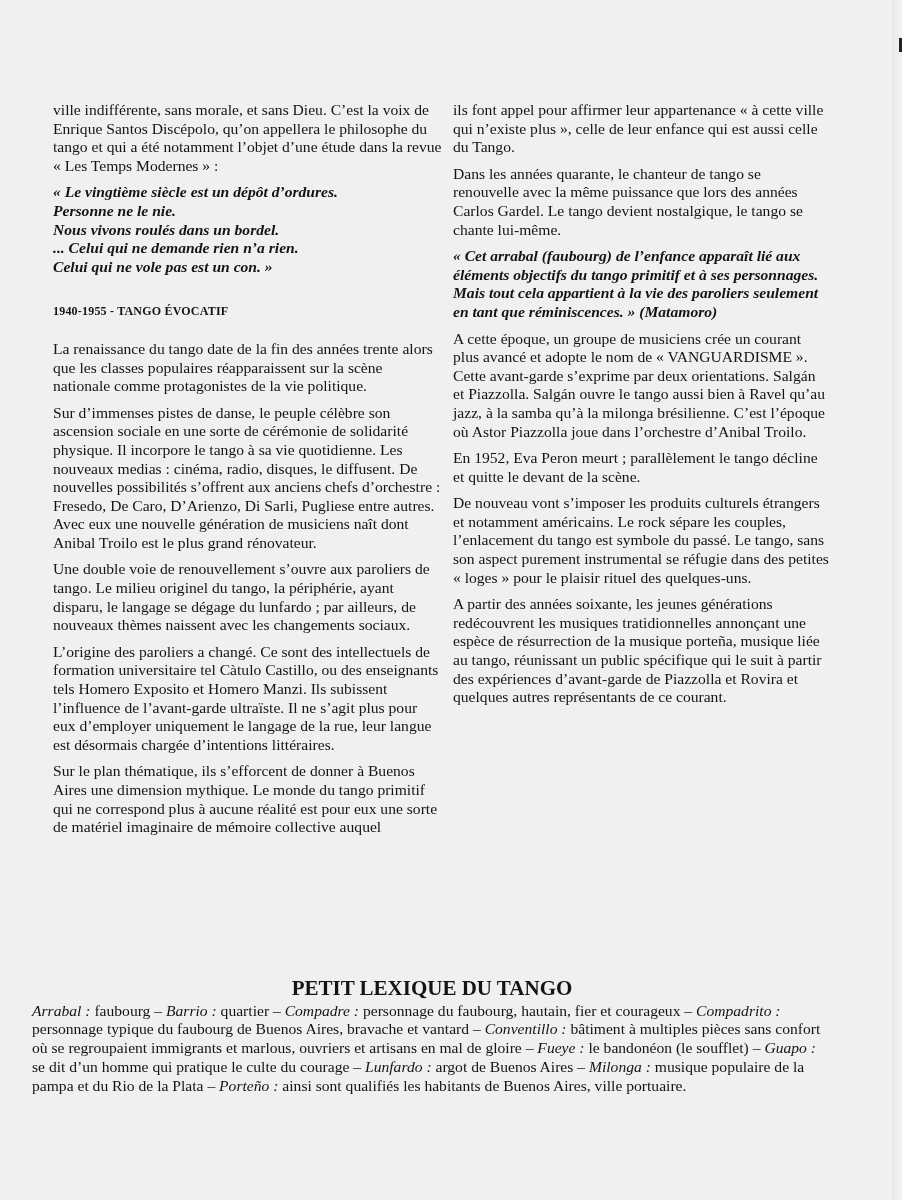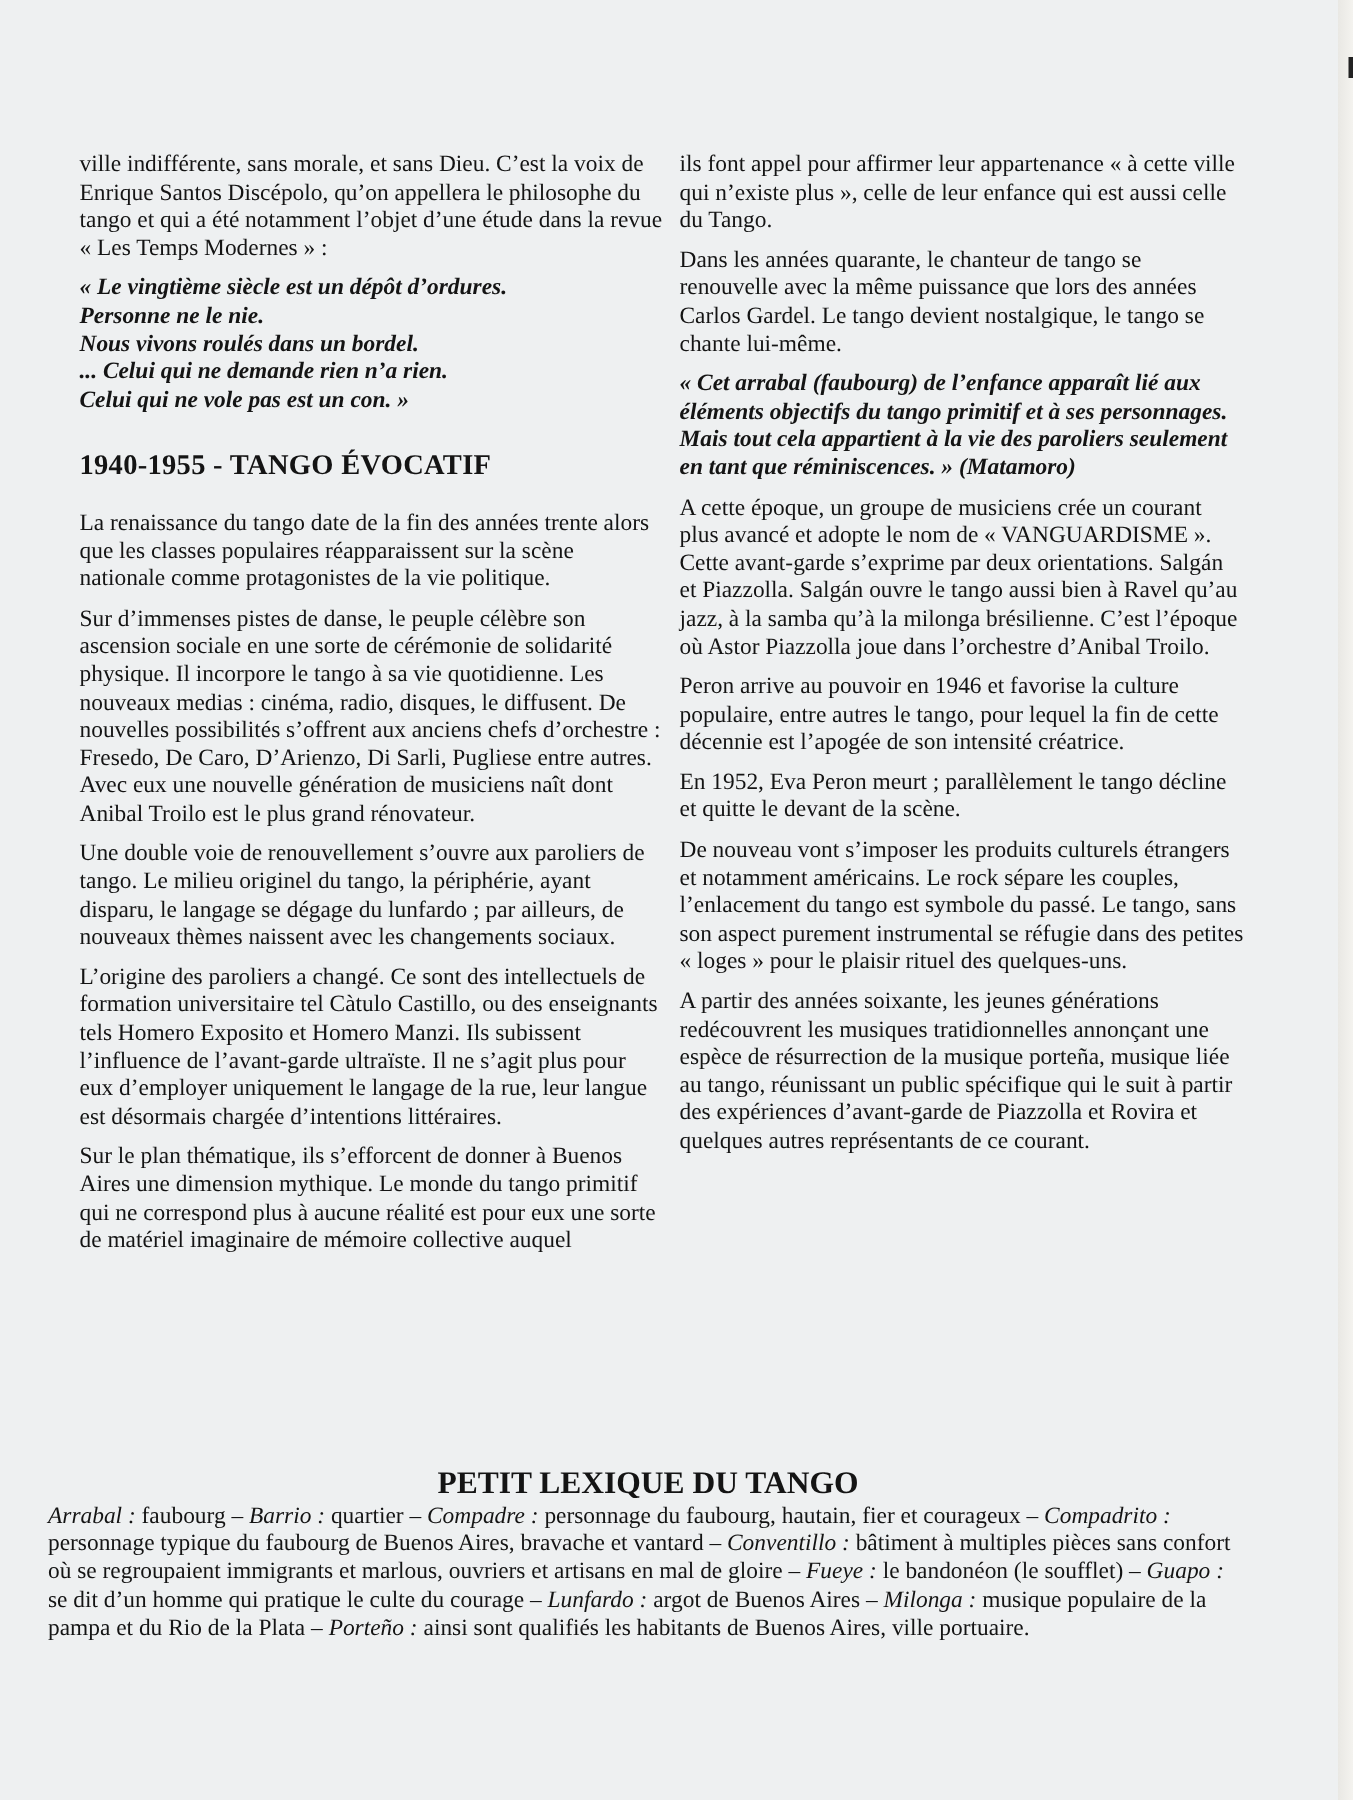--- a/index.html
+++ b/index.html
@@ -16,21 +16,21 @@
   .edge-mark { position:absolute; right:0; top:38px; width:3px; height:14px; background:#222; }
   .col {
     position:absolute; font-size:15.6px; line-height:18.6px;
   }
   .col-left { left:53px; top:101px; width:390px; }
   .col-right { left:453px; top:101px; width:376px; }
   p { margin:0 0 8px 0; }
   .quote { font-style:italic; font-weight:bold; margin:0 0 8px 0; }
   .quote .cite { font-weight:bold; }
   h2 {
-    font-family:"Liberation Serif", serif; font-size:19px; font-weight:bold;
+    font-family:"Liberation Serif", serif; font-size:12px; font-weight:bold;
     margin:26px 0 19px 0; letter-spacing:0.2px;
   }
   .lexique { position:absolute; left:32px; top:979px; width:800px; font-size:15.6px; line-height:18.7px; }
   .lexique h3 { font-size:21px; font-weight:bold; margin:0 0 4px 0;text-align:center; }
   .lexique .term { font-style:italic;font-family:Liberation Serif, serif; }
 </style>
 </head>
 <body>
 
 <div class="page-edge">
@@ -52,21 +52,20 @@
   <p>Une double voie de renouvellement s’ouvre aux paroliers de tango. Le milieu originel du tango, la périphérie, ayant disparu, le langage se dégage du lunfardo ; par ailleurs, de nouveaux thèmes naissent avec les changements sociaux.</p>
   <p>L’origine des paroliers a changé. Ce sont des intellectuels de formation universitaire tel Càtulo Castillo, ou des enseignants tels Homero Exposito et Homero Manzi. Ils subissent l’influence de l’avant-garde ultraïste. Il ne s’agit plus pour eux d’employer uniquement le langage de la rue, leur langue est désormais chargée d’intentions littéraires.</p>
   <p>Sur le plan thématique, ils s’efforcent de donner à Buenos Aires une dimension mythique. Le monde du tango primitif qui ne correspond plus à aucune réalité est pour eux une sorte de matériel imaginaire de mémoire collective auquel</p>
 </div>
 
 <div class="col col-right">
   <p>ils font appel pour affirmer leur appartenance « à cette ville qui n’existe plus », celle de leur enfance qui est aussi celle du Tango.</p>
   <p>Dans les années quarante, le chanteur de tango se renouvelle avec la même puissance que lors des années Carlos Gardel. Le tango devient nostalgique, le tango se chante lui-même.</p>
   <div class="quote"><span>« Cet arrabal (faubourg) de l’enfance apparaît lié aux éléments objectifs du tango primitif et à ses personnages. Mais tout cela appartient à la vie des paroliers seulement en tant que réminiscences. »</span> <span class="cite">(Matamoro)</span></div>
   <p>A cette époque, un groupe de musiciens crée un courant plus avancé et adopte le nom de « VANGUARDISME ». Cette avant-garde s’exprime par deux orientations. Salgán et Piazzolla. Salgán ouvre le tango aussi bien à Ravel qu’au jazz, à la samba qu’à la milonga brésilienne. C’est l’époque où Astor Piazzolla joue dans l’orchestre d’Anibal Troilo.</p>
-  <p>Peron arrive au pouvoir en 1946 et favorise la culture populaire, entre autres le tango, pour lequel la fin de cette décennie est l’apogée de son intensité créatrice.</p>
   <p>En 1952, Eva Peron meurt ; parallèlement le tango décline et quitte le devant de la scène.</p>
   <p>De nouveau vont s’imposer les produits culturels étrangers et notamment américains. Le rock sépare les couples, l’enlacement du tango est symbole du passé. Le tango, sans son aspect purement instrumental se réfugie dans des petites « loges » pour le plaisir rituel des quelques-uns.</p>
   <p>A partir des années soixante, les jeunes générations redécouvrent les musiques tratidionnelles annonçant une espèce de résurrection de la musique porteña, musique liée au tango, réunissant un public spécifique qui le suit à partir des expériences d’avant-garde de Piazzolla et Rovira et quelques autres représentants de ce courant.</p>
 </div>
 
 <div class="lexique">
   <h3>PETIT LEXIQUE DU TANGO</h3>
   <div>
     <span class="term">Arrabal :</span><span> faubourg – </span><span class="term">Barrio :</span><span> quartier – </span><span class="term">Compadre :</span><span> personnage du faubourg, hautain, fier et courageux – </span><span class="term">Compadrito :</span><span> personnage typique du faubourg de Buenos Aires, bravache et vantard – </span><span class="term">Conventillo :</span><span> bâtiment à multiples pièces sans confort où se regroupaient immigrants et marlous, ouvriers et artisans en mal de gloire – </span><span class="term">Fueye :</span><span> le bandonéon (le soufflet) – </span><span class="term">Guapo :</span><span> se dit d’un homme qui pratique le culte du courage – </span><span class="term">Lunfardo :</span><span> argot de Buenos Aires – </span><span class="term">Milonga :</span><span> musique populaire de la pampa et du Rio de la Plata – </span><span class="term">Porteño :</span><span> ainsi sont qualifiés les habitants de Buenos Aires, ville portuaire.</span>
   </div>

